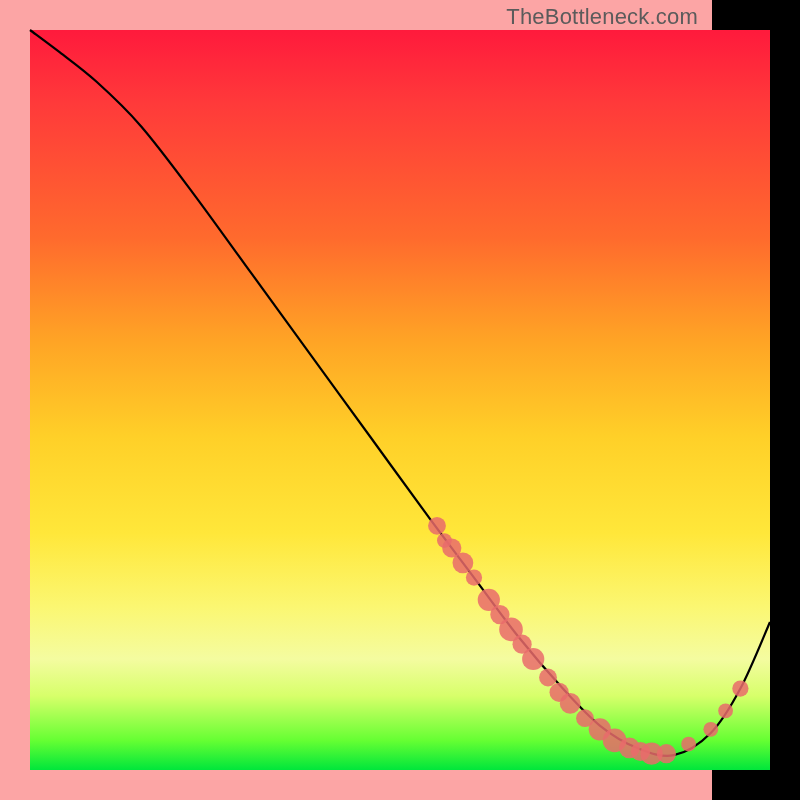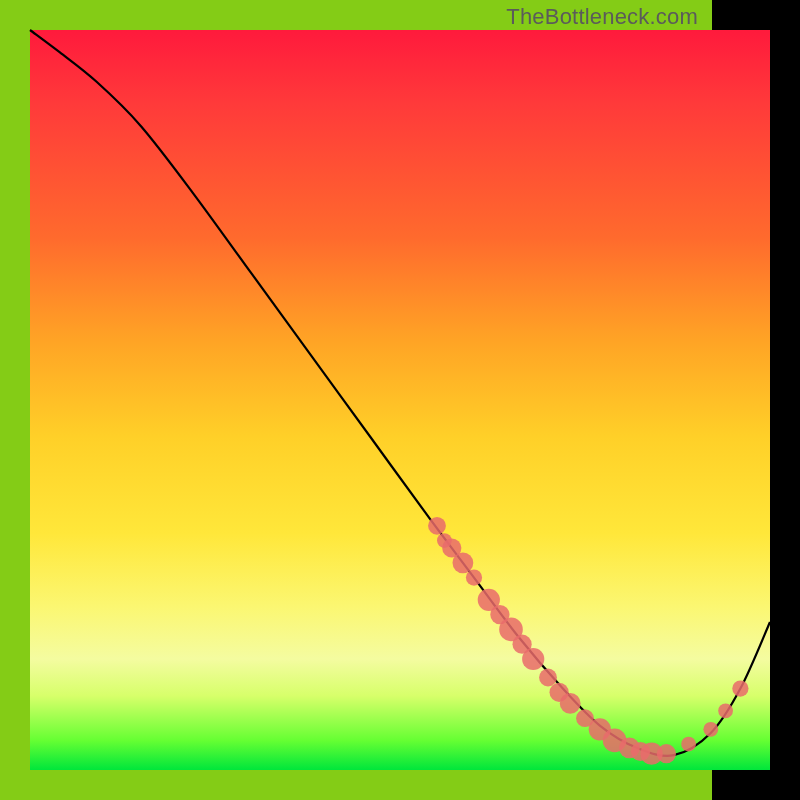--- a/index.html
+++ b/index.html
@@ -7,21 +7,21 @@
     padding: 0;
     width: 800px;
     height: 800px;
     background: #000;
     overflow: hidden;
   }
   .outer {
     position: relative;
     width: 712px;
     height: 800px;
-    background: #84cc16;
+    background: #fca5a5;
   }
   .watermark {
     position: absolute;
     top: 4px;
     right: 14px;
     font-family: Arial, Helvetica, sans-serif;
     font-size: 22px;
     color: #5b5b5b;
     letter-spacing: 0.2px;
     user-select: none;

